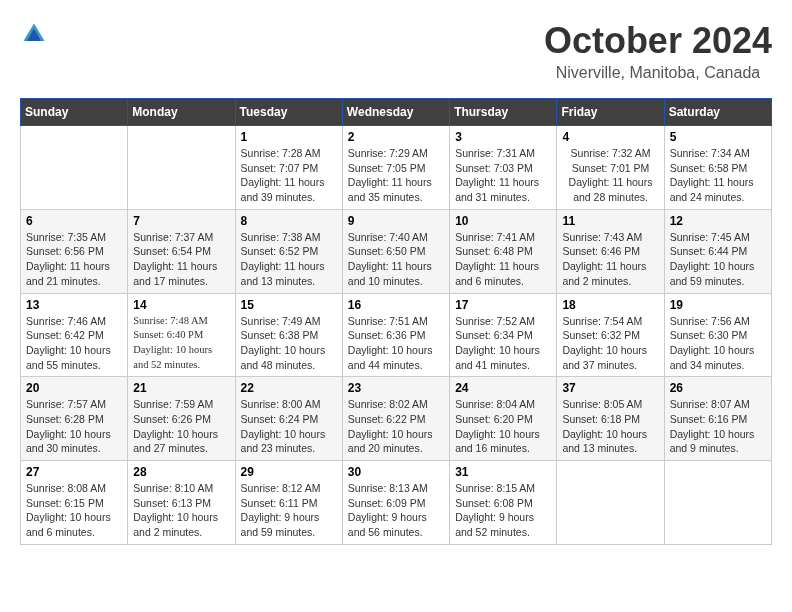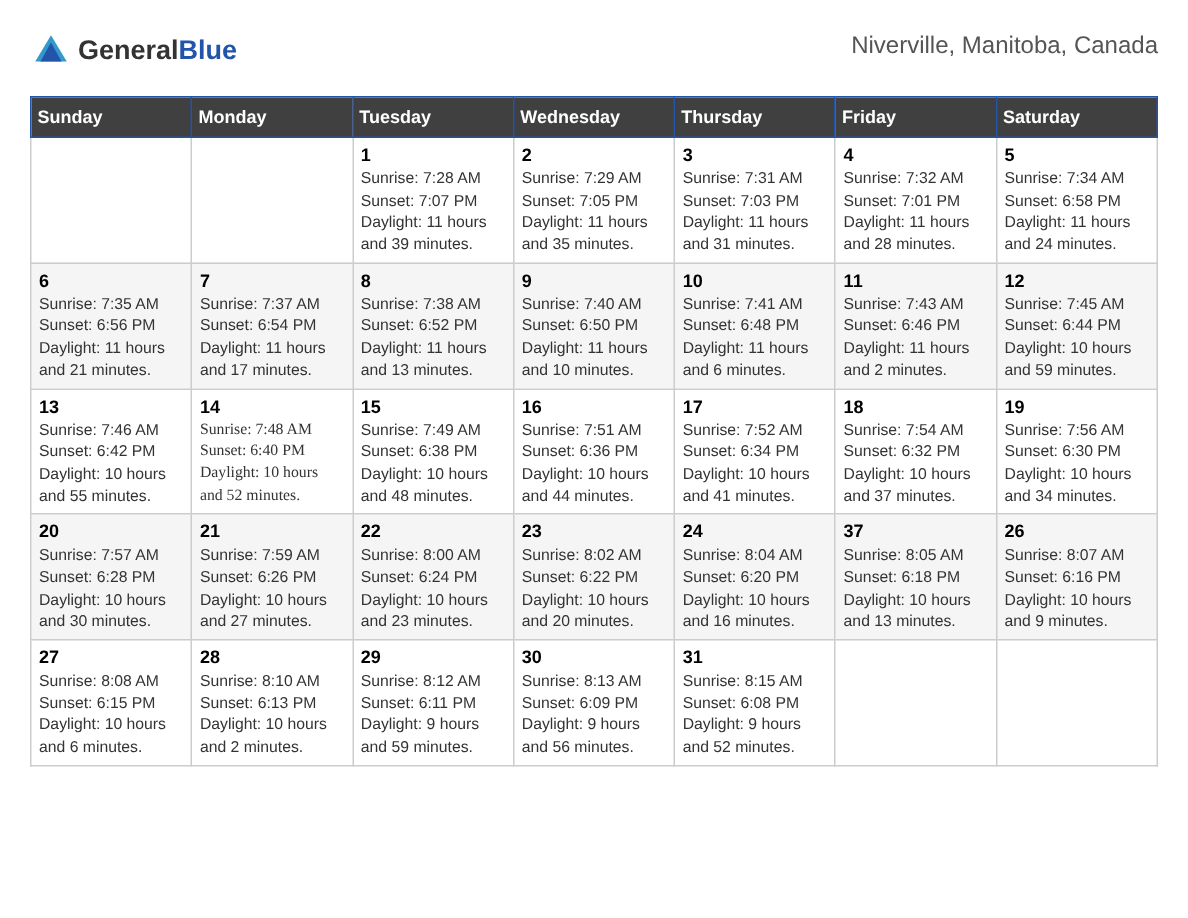--- a/index.html
+++ b/index.html
@@ -42,20 +42,21 @@
     }
     .month-title {
       font-size: 36px;
       font-weight: bold;
       color: #333;
     }
     .location-title {
       font-size: 16px;
       color: #555;
       margin-top: 2px;
+      text-align: center;
     }
     .calendar {
       width: 100%;
       border-collapse: collapse;
       font-size: 11px;
     }
     .calendar th {
       background: #404040;
       color: #fff;
       padding: 6px 4px;
@@ -94,25 +95,23 @@
   </style>
 </head>
 <body>
 
 <div class="header">
   <div class="logo">
     <svg class="logo-icon" viewBox="0 0 40 40">
       <polygon points="20,5 35,30 5,30" fill="#3399cc"></polygon>
       <polygon points="20,12 30,30 10,30" fill="#2255aa"></polygon>
     </svg>
-    <div>
-      <div><span class="logo-text-general">General</span><span class="logo-text-blue">Blue</span></div>
-    </div>
   </div>
   <div class="title-block">
+    <div class="month-title">October 2024</div>
     <div class="location-title">Niverville, Manitoba, Canada</div>
   </div>
 </div>
 
 <table class="calendar">
   <thead>
     <tr>
       <th>Sunday</th>
       <th>Monday</th>
       <th>Tuesday</th>
@@ -139,21 +138,21 @@
 Daylight: 11 hours and 35 minutes.</div>
         </td>
         <td>
           <div class="day-number">3</div>
           <div class="day-info" style="white-space: pre-line;">Sunrise: 7:31 AM
 Sunset: 7:03 PM
 Daylight: 11 hours and 31 minutes.</div>
         </td>
         <td>
           <div class="day-number">4</div>
-          <div class="day-info" style="white-space: pre-line;">Sunrise: 7:32 AM
+          <div class="day-info" style="white-space: pre-line; text-align: center;">Sunrise: 7:32 AM
 Sunset: 7:01 PM
 Daylight: 11 hours and 28 minutes.</div>
         </td>
         <td>
           <div class="day-number">5</div>
           <div class="day-info" style="white-space: pre-line;">Sunrise: 7:34 AM
 Sunset: 6:58 PM
 Daylight: 11 hours and 24 minutes.</div>
         </td>
       </tr>

